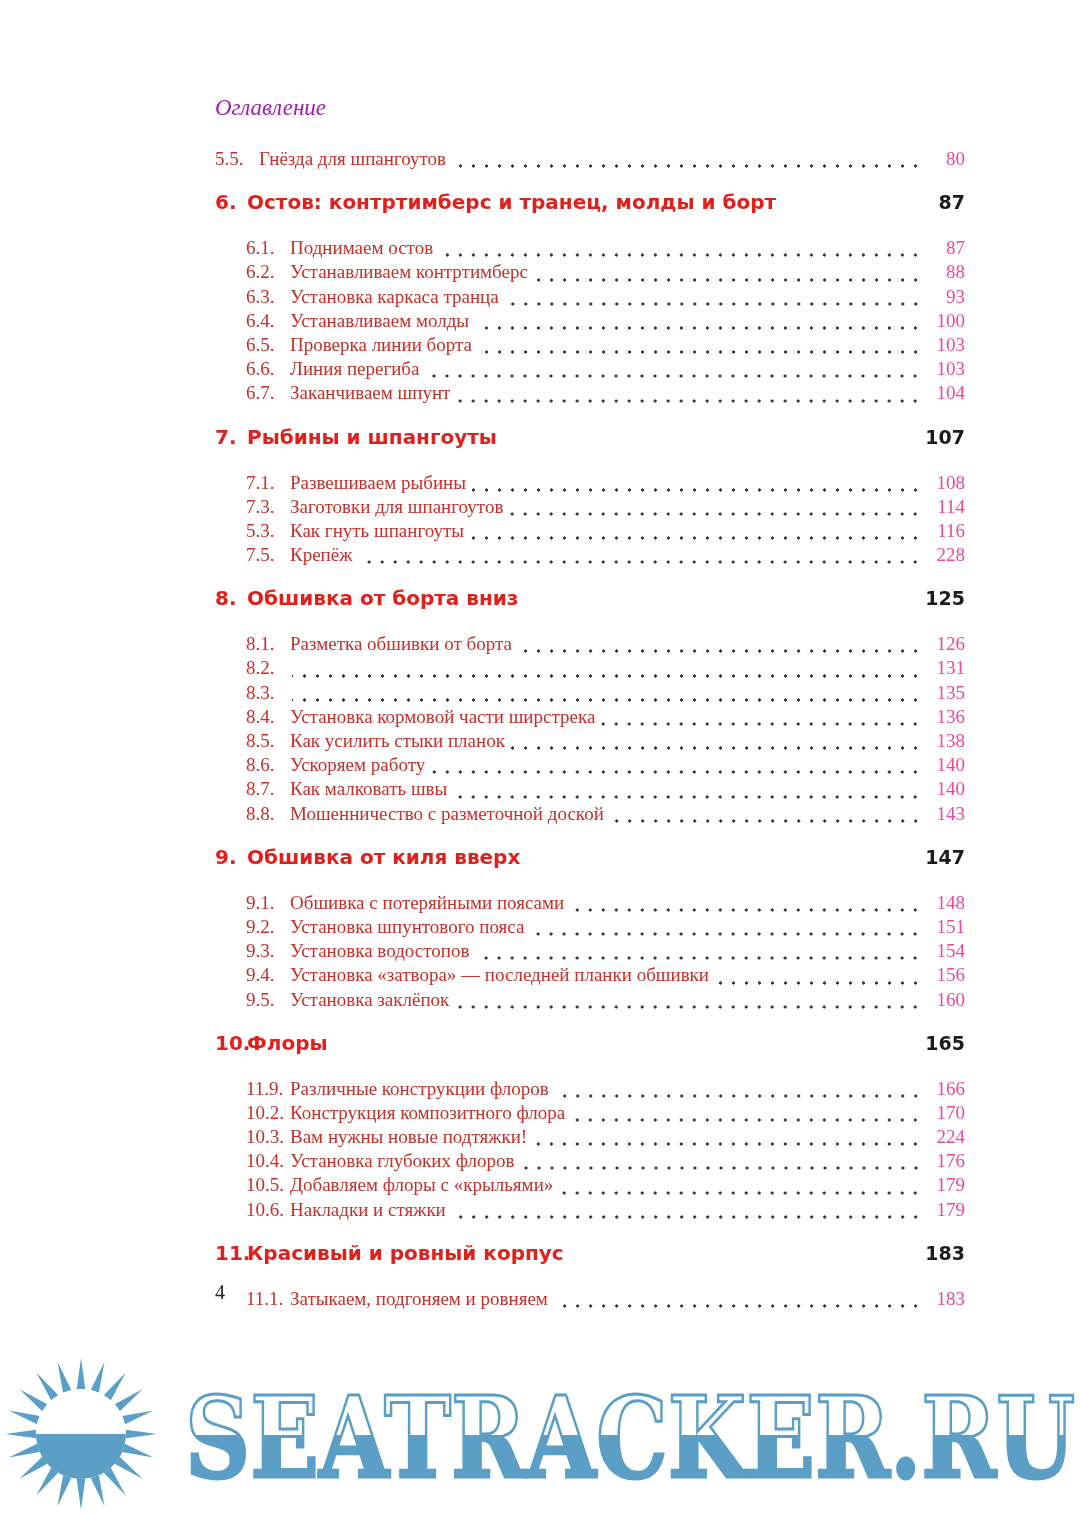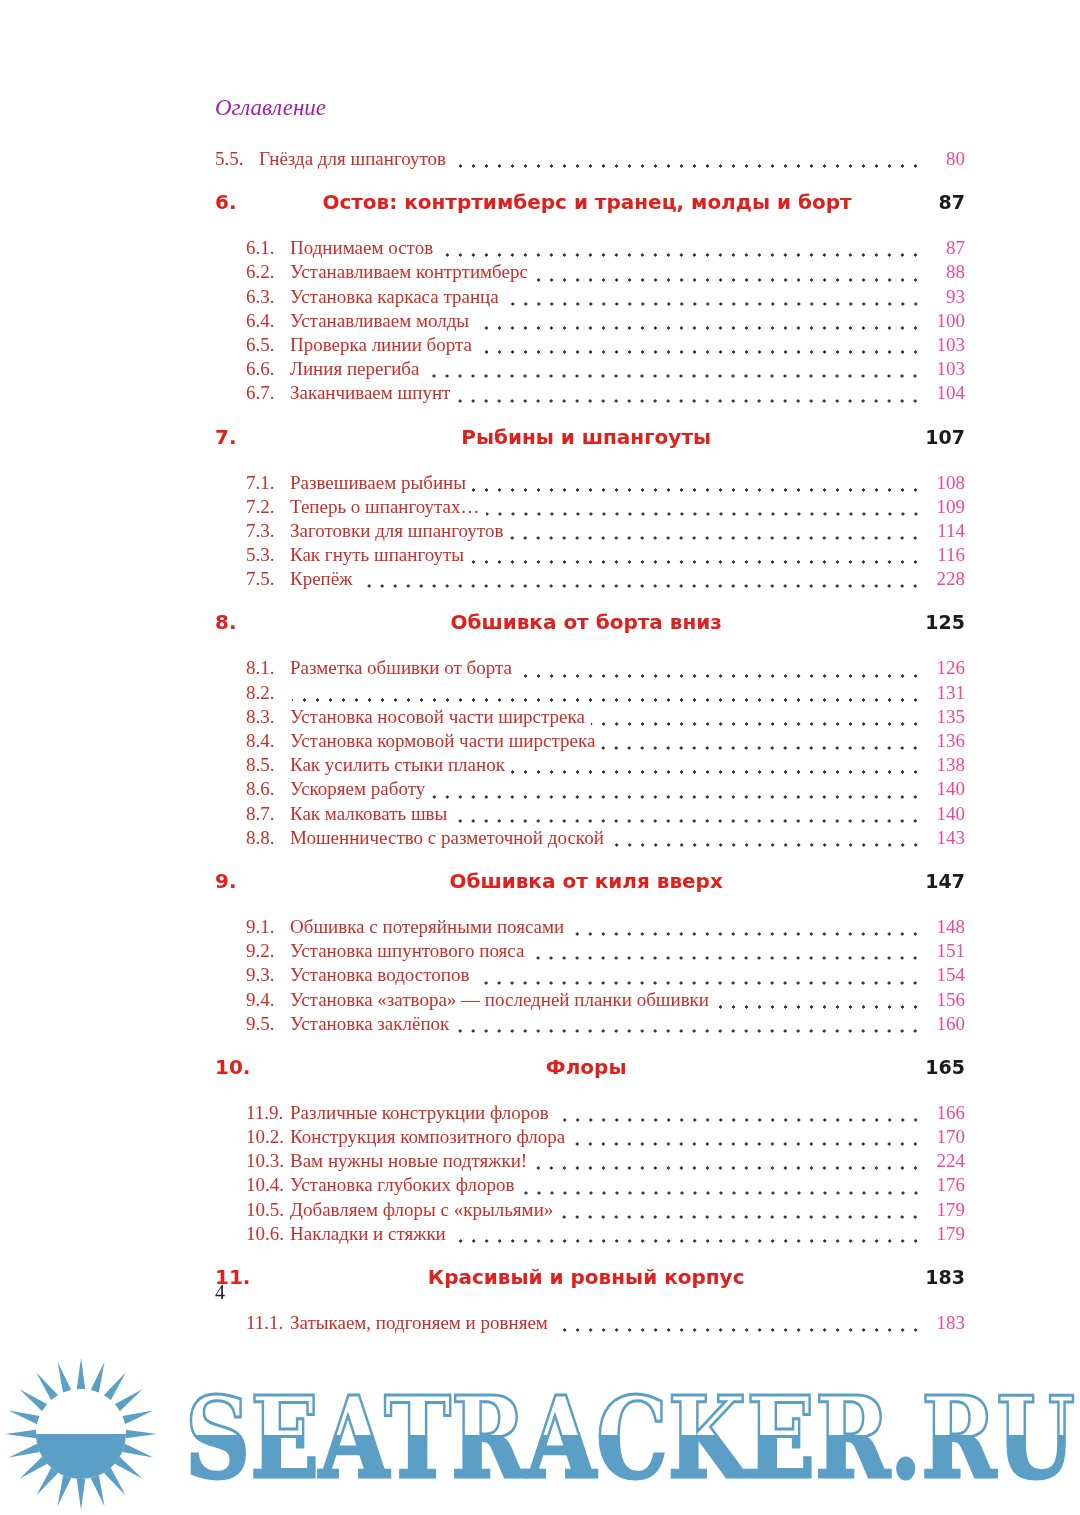--- a/index.html
+++ b/index.html
@@ -42,21 +42,21 @@
   }
   .sub-rows{padding-left:31px;margin-top:20px;}
   .section{margin-top:18px;}
   .sec-head{
     display:flex;align-items:baseline;
     height:27px;
     font:bold 20px "DejaVu Sans",sans-serif;
     color:#e0201c;
   }
   .sec-head .num{flex:none;width:32px;}
-  .sec-head .title{flex:1 1 auto;text-align:center;}
+  .sec-head .title{flex:1 1 auto;}
   .sec-head .pg{
     flex:none;min-width:38px;text-align:right;
     font:bold 19px "DejaVu Sans",sans-serif;
     color:#1c1c1c;
   }
   .page-footer{
     position:absolute;left:215px;top:1281px;
     font:20px "Liberation Serif",serif;color:#222;
   }
   .watermark{
@@ -133,26 +133,20 @@
         <span class="pg">107</span>
       </div>
       <div class="sub-rows">
         <div class="row">
           <span class="num">7.1.</span>
           <span class="title">Развешиваем рыбины</span>
           <span class="dots"></span>
           <span class="pg">108</span>
         </div>
         <div class="row">
-          <span class="num">7.2.</span>
-          <span class="title">Теперь о шпангоутах…</span>
-          <span class="dots"></span>
-          <span class="pg">109</span>
-        </div>
-        <div class="row">
           <span class="num">7.3.</span>
           <span class="title">Заготовки для шпангоутов</span>
           <span class="dots"></span>
           <span class="pg">114</span>
         </div>
         <div class="row">
           <span class="num">5.3.</span>
           <span class="title">Как гнуть шпангоуты</span>
           <span class="dots"></span>
           <span class="pg">116</span>
@@ -178,21 +172,20 @@
           <span class="dots"></span>
           <span class="pg">126</span>
         </div>
         <div class="row">
           <span class="num">8.2.</span>
           <span class="dots"></span>
           <span class="pg">131</span>
         </div>
         <div class="row">
           <span class="num">8.3.</span>
-          <span class="title">Установка носовой части ширстрека</span>
           <span class="dots"></span>
           <span class="pg">135</span>
         </div>
         <div class="row">
           <span class="num">8.4.</span>
           <span class="title">Установка кормовой части ширстрека</span>
           <span class="dots"></span>
           <span class="pg">136</span>
         </div>
         <div class="row">

